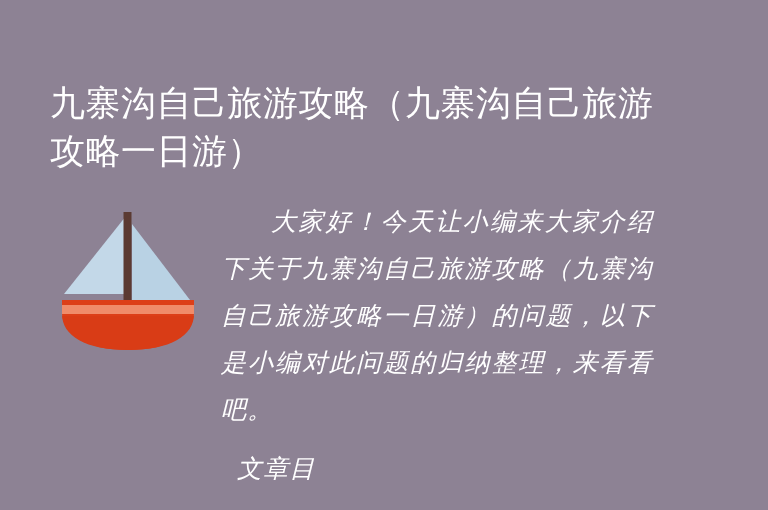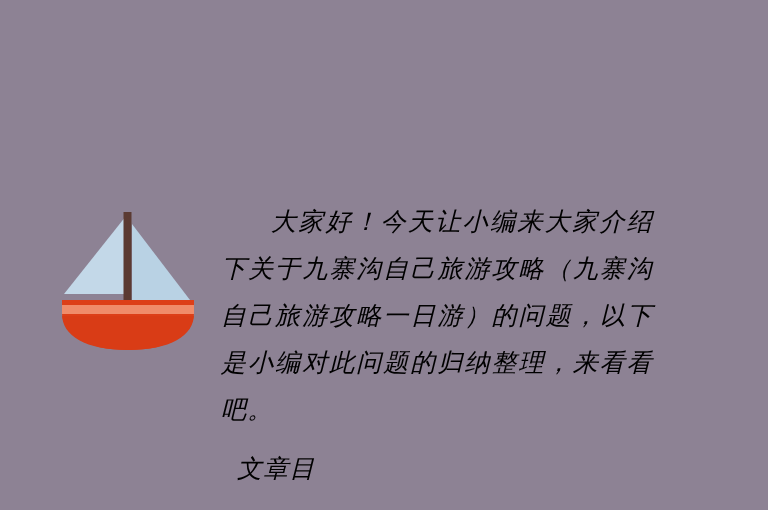--- a/index.html
+++ b/index.html
@@ -51,21 +51,21 @@
     width: 140px;
     height: 145px;
   }
 
   
   .body-copy {
     position: absolute;
     left: 221px;
     top: 198px;
     width: 432px;
-    color: #000000;
+    color: #ffffff;
     font-family: "DejaVu Serif", "Liberation Serif", serif;
     font-size: 25px;
     font-weight: 400;
     line-height: 47px;
     letter-spacing: 1.2px;
     font-style: italic;
     text-align: justify;
     text-justify: inter-character;
     word-break: break-all;
   }
@@ -77,20 +77,21 @@
     margin: 16px;
     line-height: 40px;
     text-indent: 0;
   }
 </style>
 </head>
 <body>
 
 <div class="page">
 
+  <h1 class="article-title">九寨沟自己旅游攻略（九寨沟自己旅游攻略一日游）</h1>
 
   <div class="illustration">
     <svg viewBox="0 0 140 145" xmlns="http://www.w3.org/2000/svg" aria-hidden="true">
 
       <polygon points="68,8 68,86 6,86" fill="#c3d8e8"></polygon>
 
       <polygon points="74,16 132,92 74,92" fill="#b9d2e4"></polygon>
 
       <rect x="65.5" y="4" width="8" height="94" fill="#5b3a32"></rect>
 

